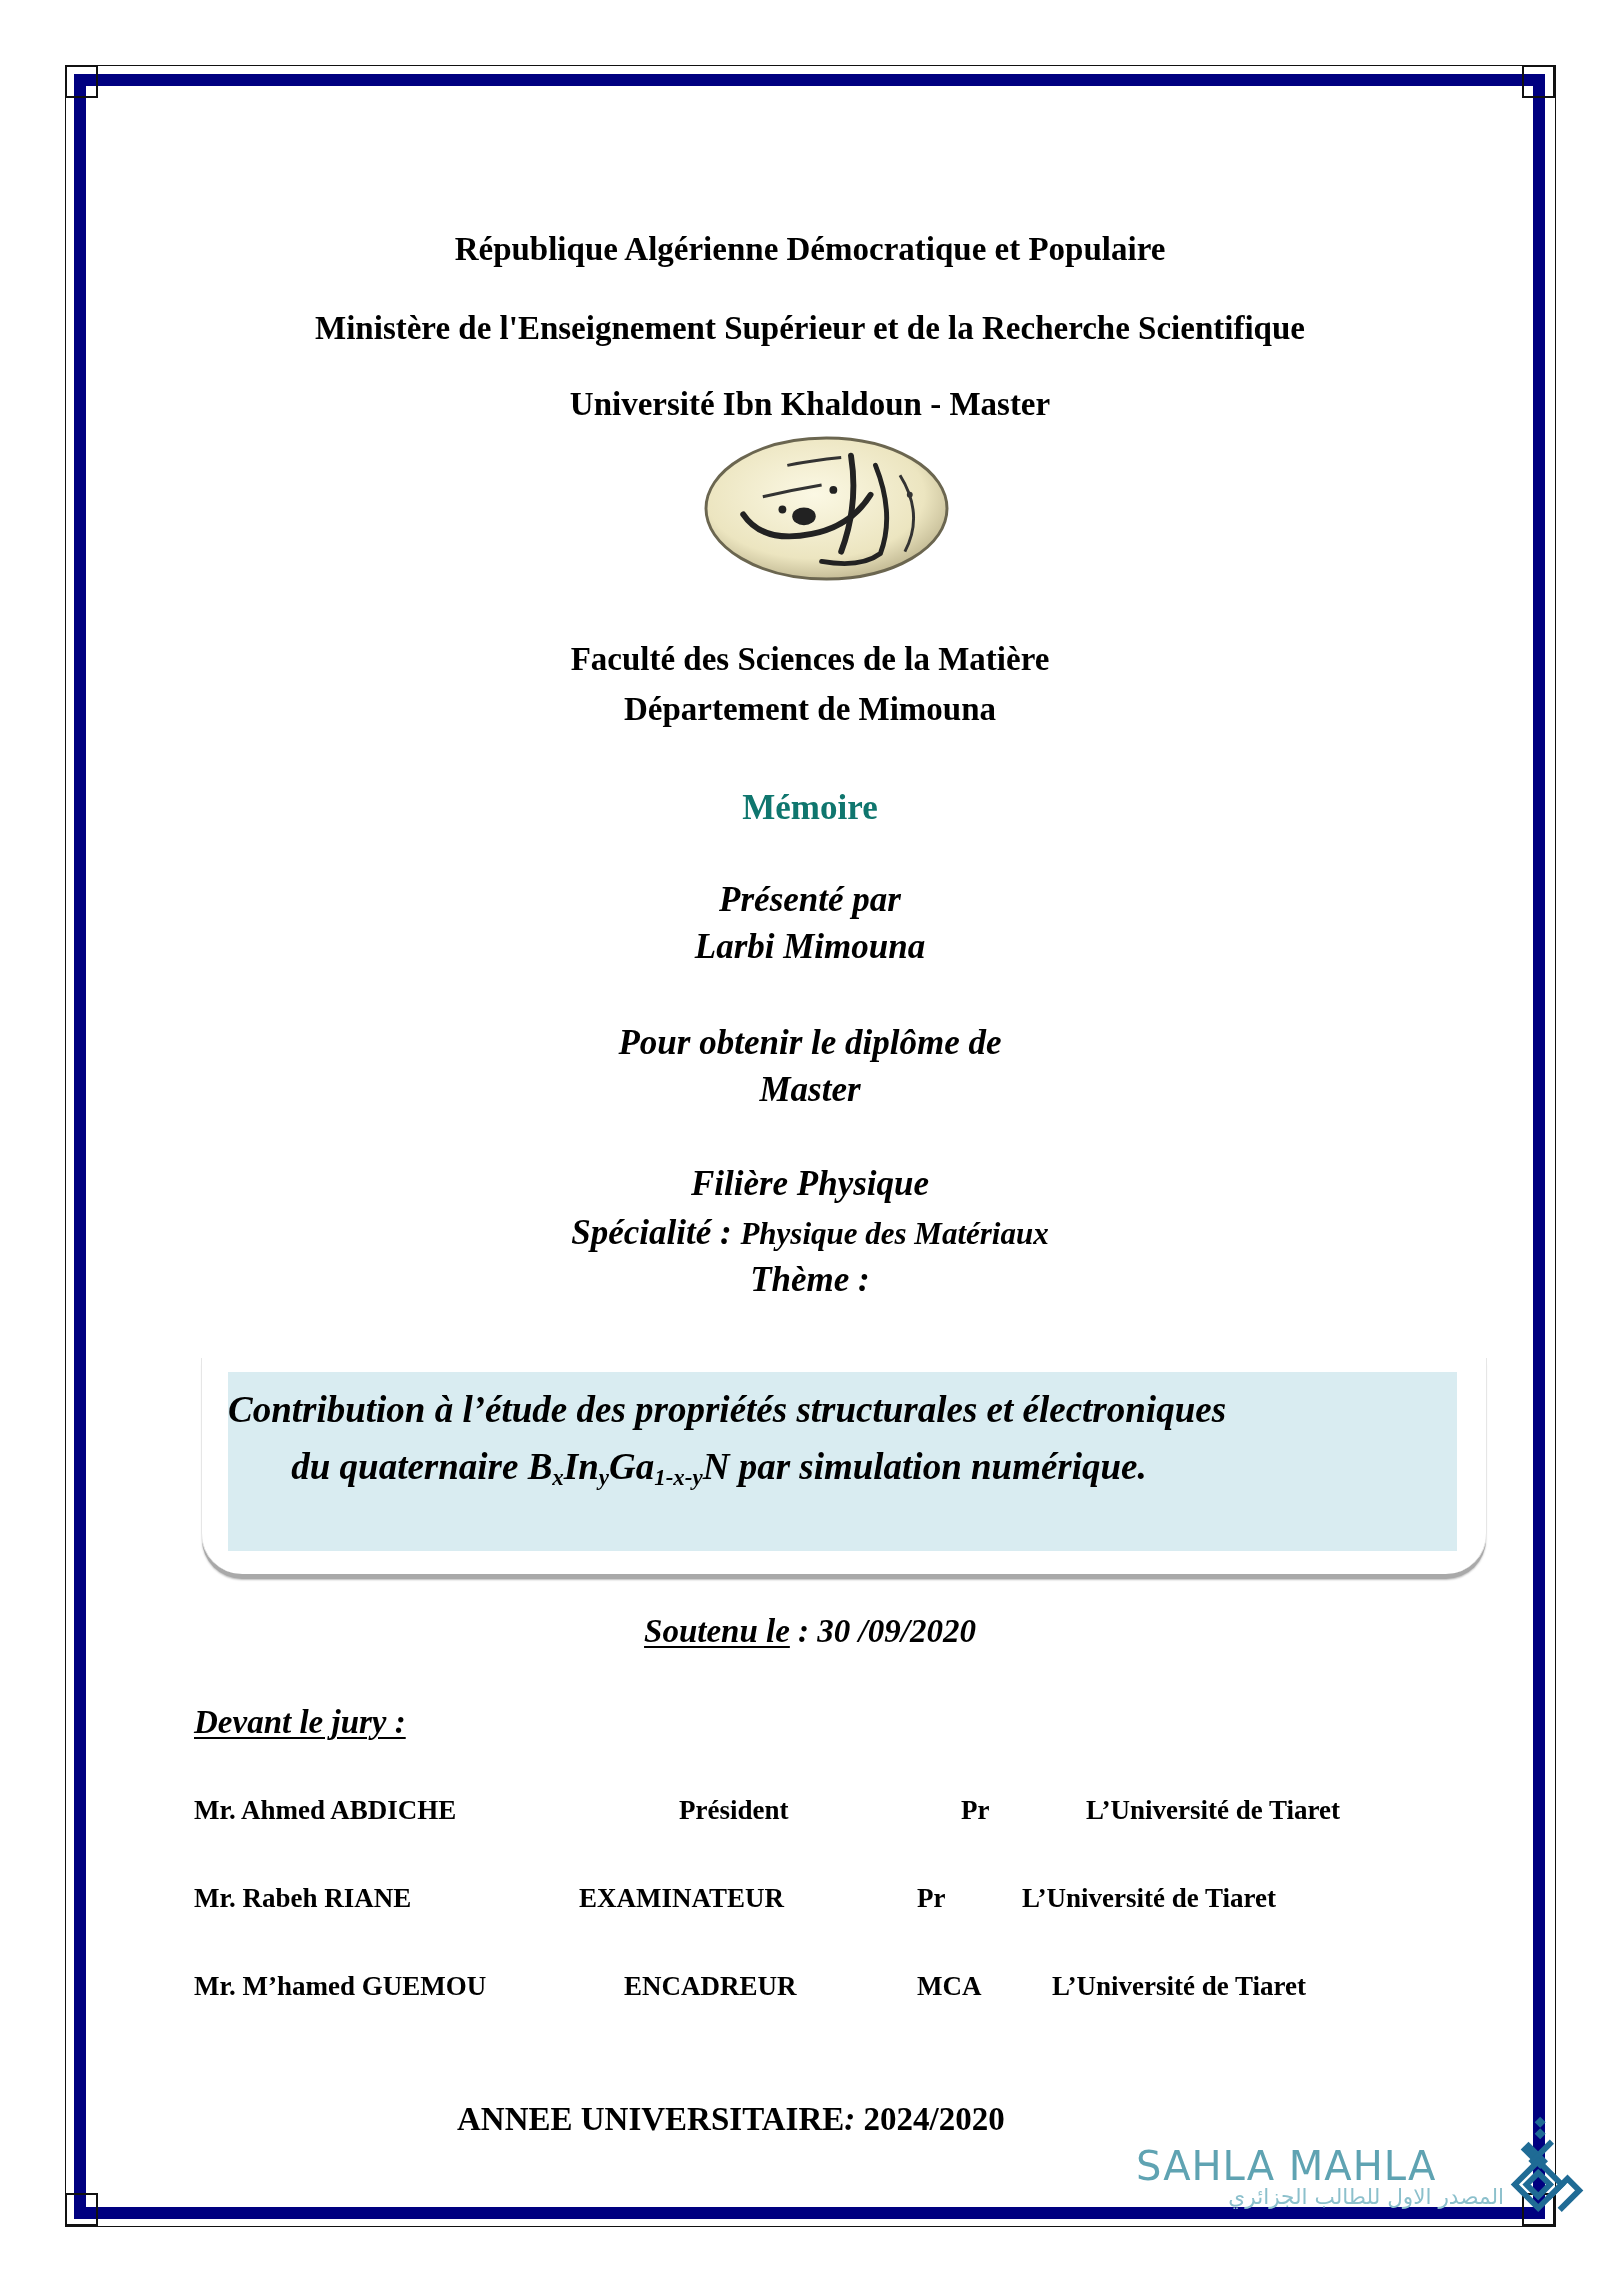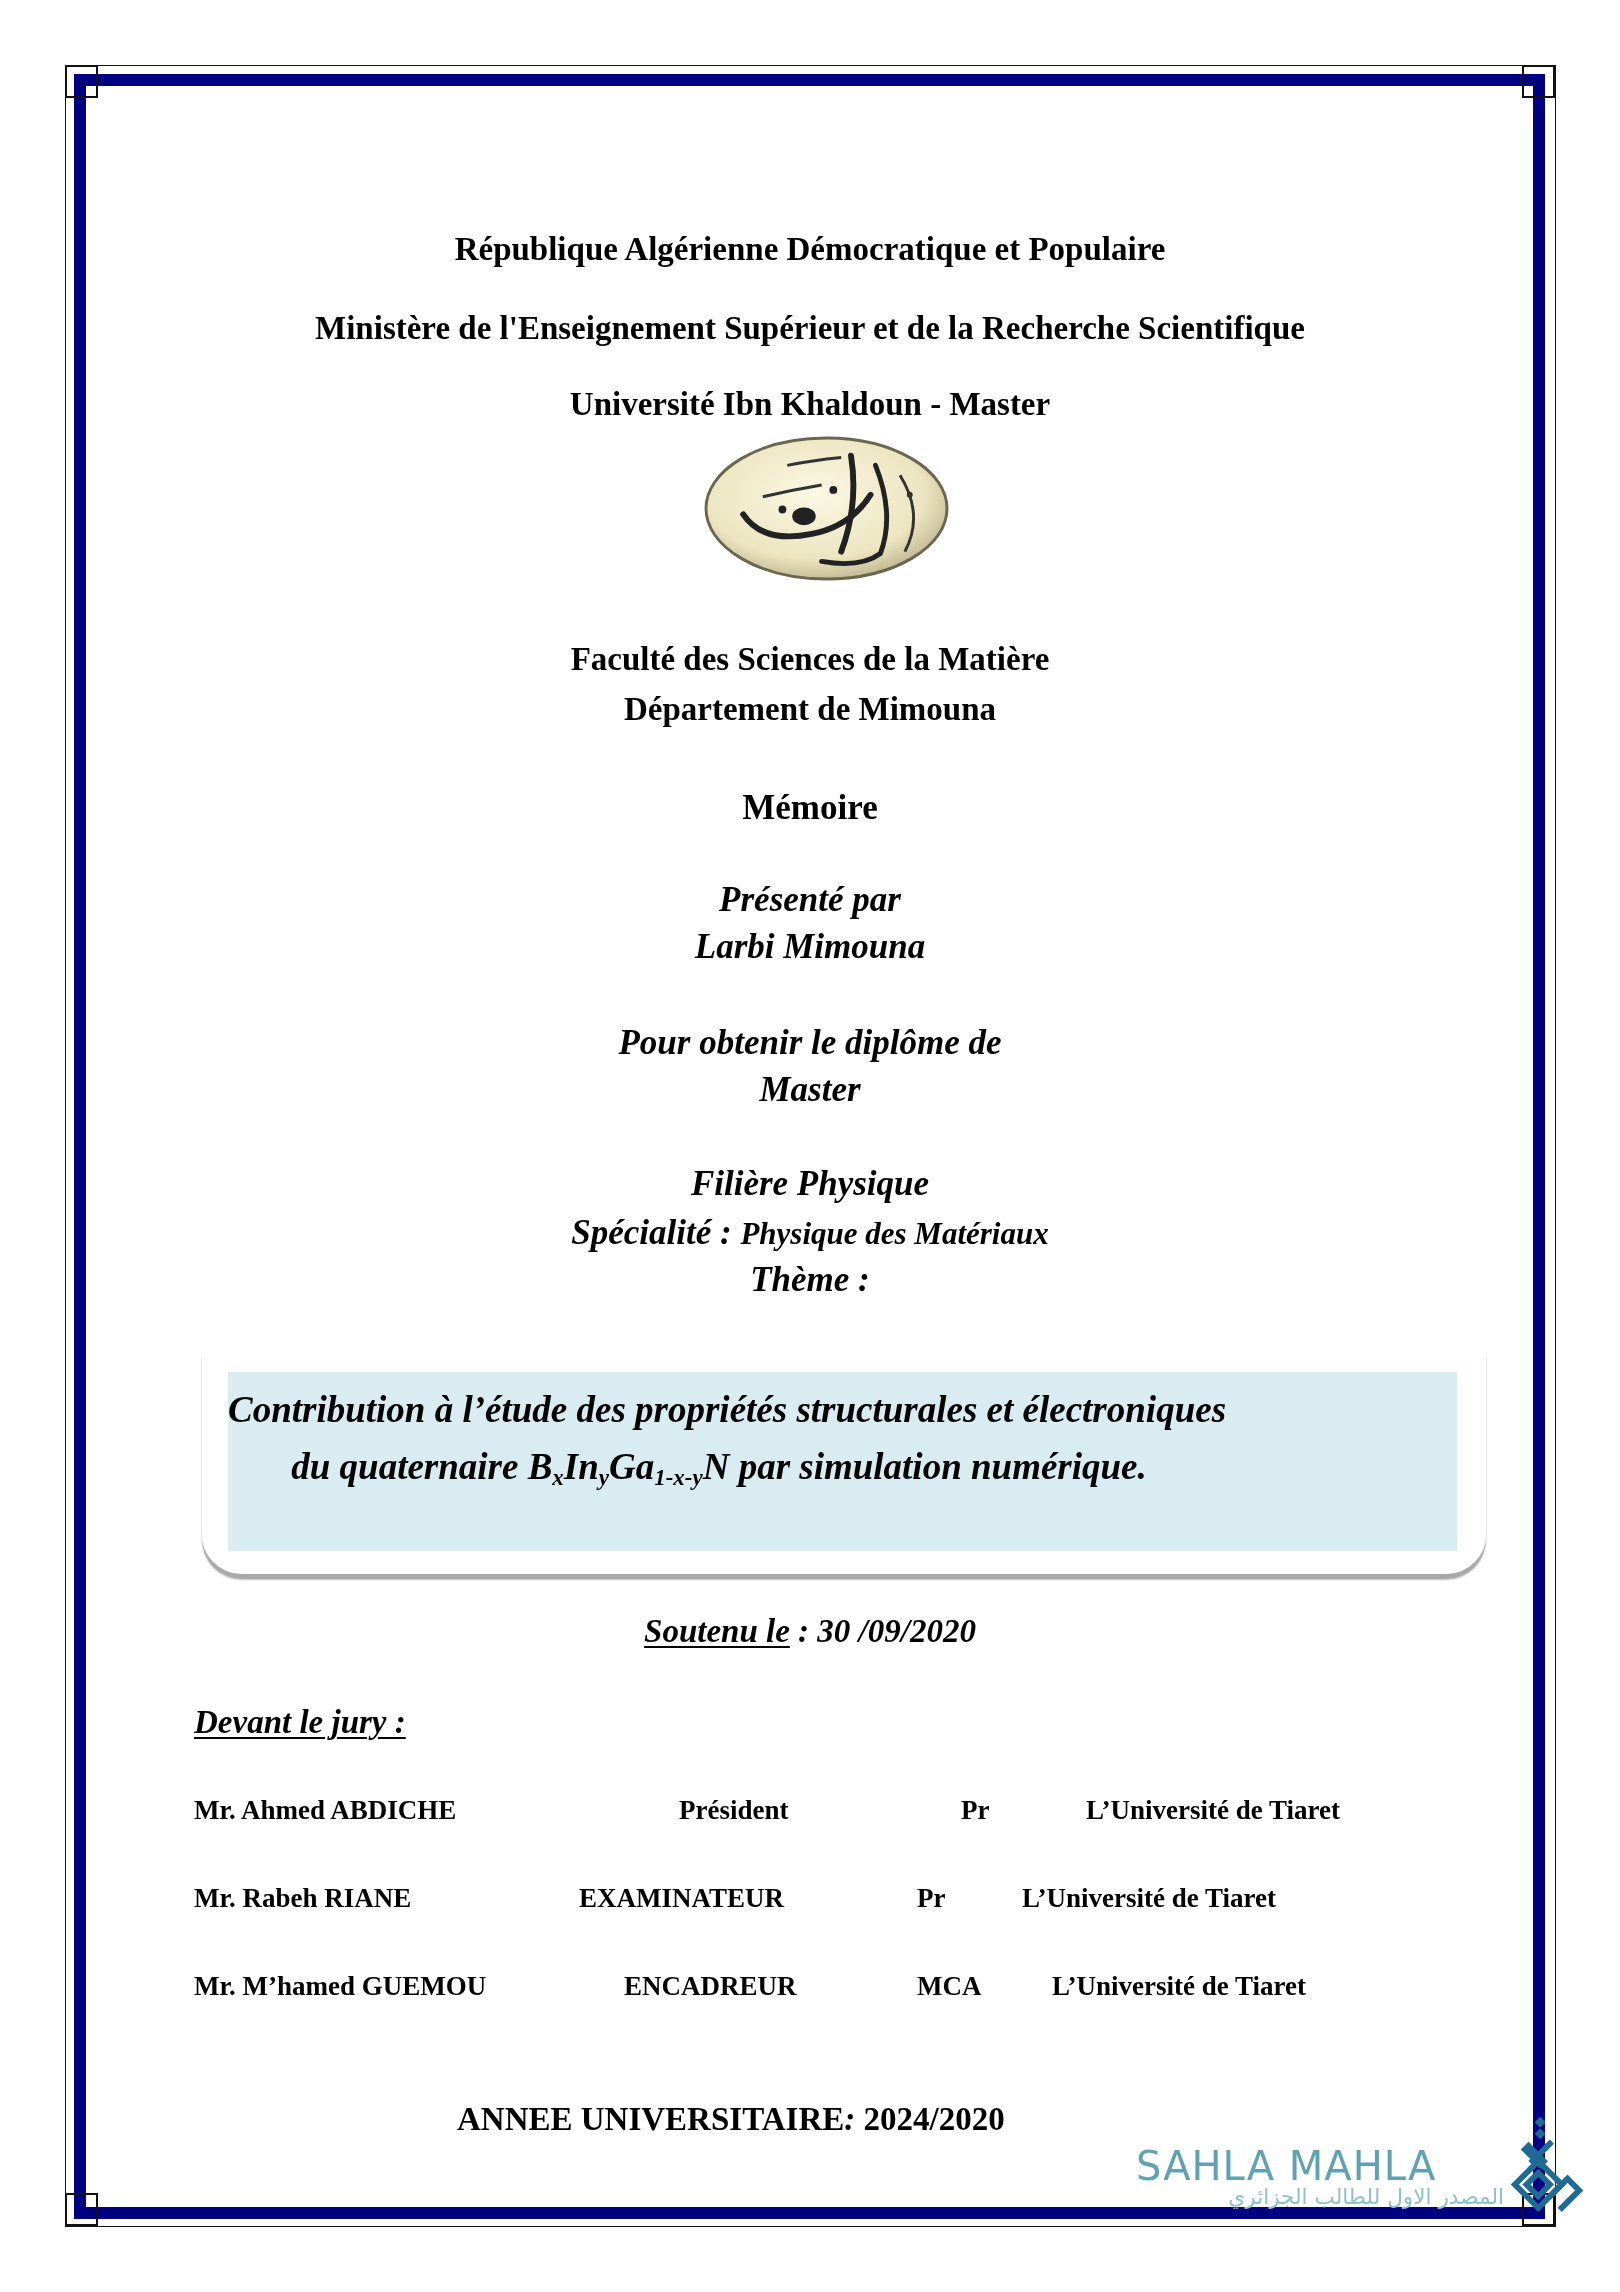--- a/index.html
+++ b/index.html
@@ -77,21 +77,21 @@
     <circle cx="80" cy="75" r="4" fill="#222"></circle>
     <circle cx="132" cy="55" r="4" fill="#222"></circle>
     <circle cx="210" cy="60" r="3" fill="#333"></circle>
     <path d="M200 40 Q225 80 205 118" fill="none" stroke="#333" stroke-width="3"></path>
   </svg>
 </div>
 
 <div class="center-line b f34" style="top:640px;">Faculté des Sciences de la Matière</div>
 <div class="center-line b f34" style="top:690px;">Département de Mimouna</div>
 
-<div class="center-line b f36" style="top:787px;color:#000000;">Mémoire</div>
+<div class="center-line b f36" style="top:787px;color:#0f766e;">Mémoire</div>
 
 <div class="center-line bi f36" style="top:879px;">Présenté par</div>
 <div class="center-line bi f36" style="top:926px;">Larbi Mimouna</div>
 
 <div class="center-line bi f36" style="top:1022px;">Pour obtenir le diplôme de</div>
 <div class="center-line bi f36" style="top:1069px;">Master</div>
 
 <div class="center-line bi f36" style="top:1163px;">Filière Physique</div>
 <div class="center-line bi" style="top:1212px;font-size:35px;line-height:41px;">
   <span>Spécialité : </span><span style="font-size:31px;">Physique des Matériaux</span>

